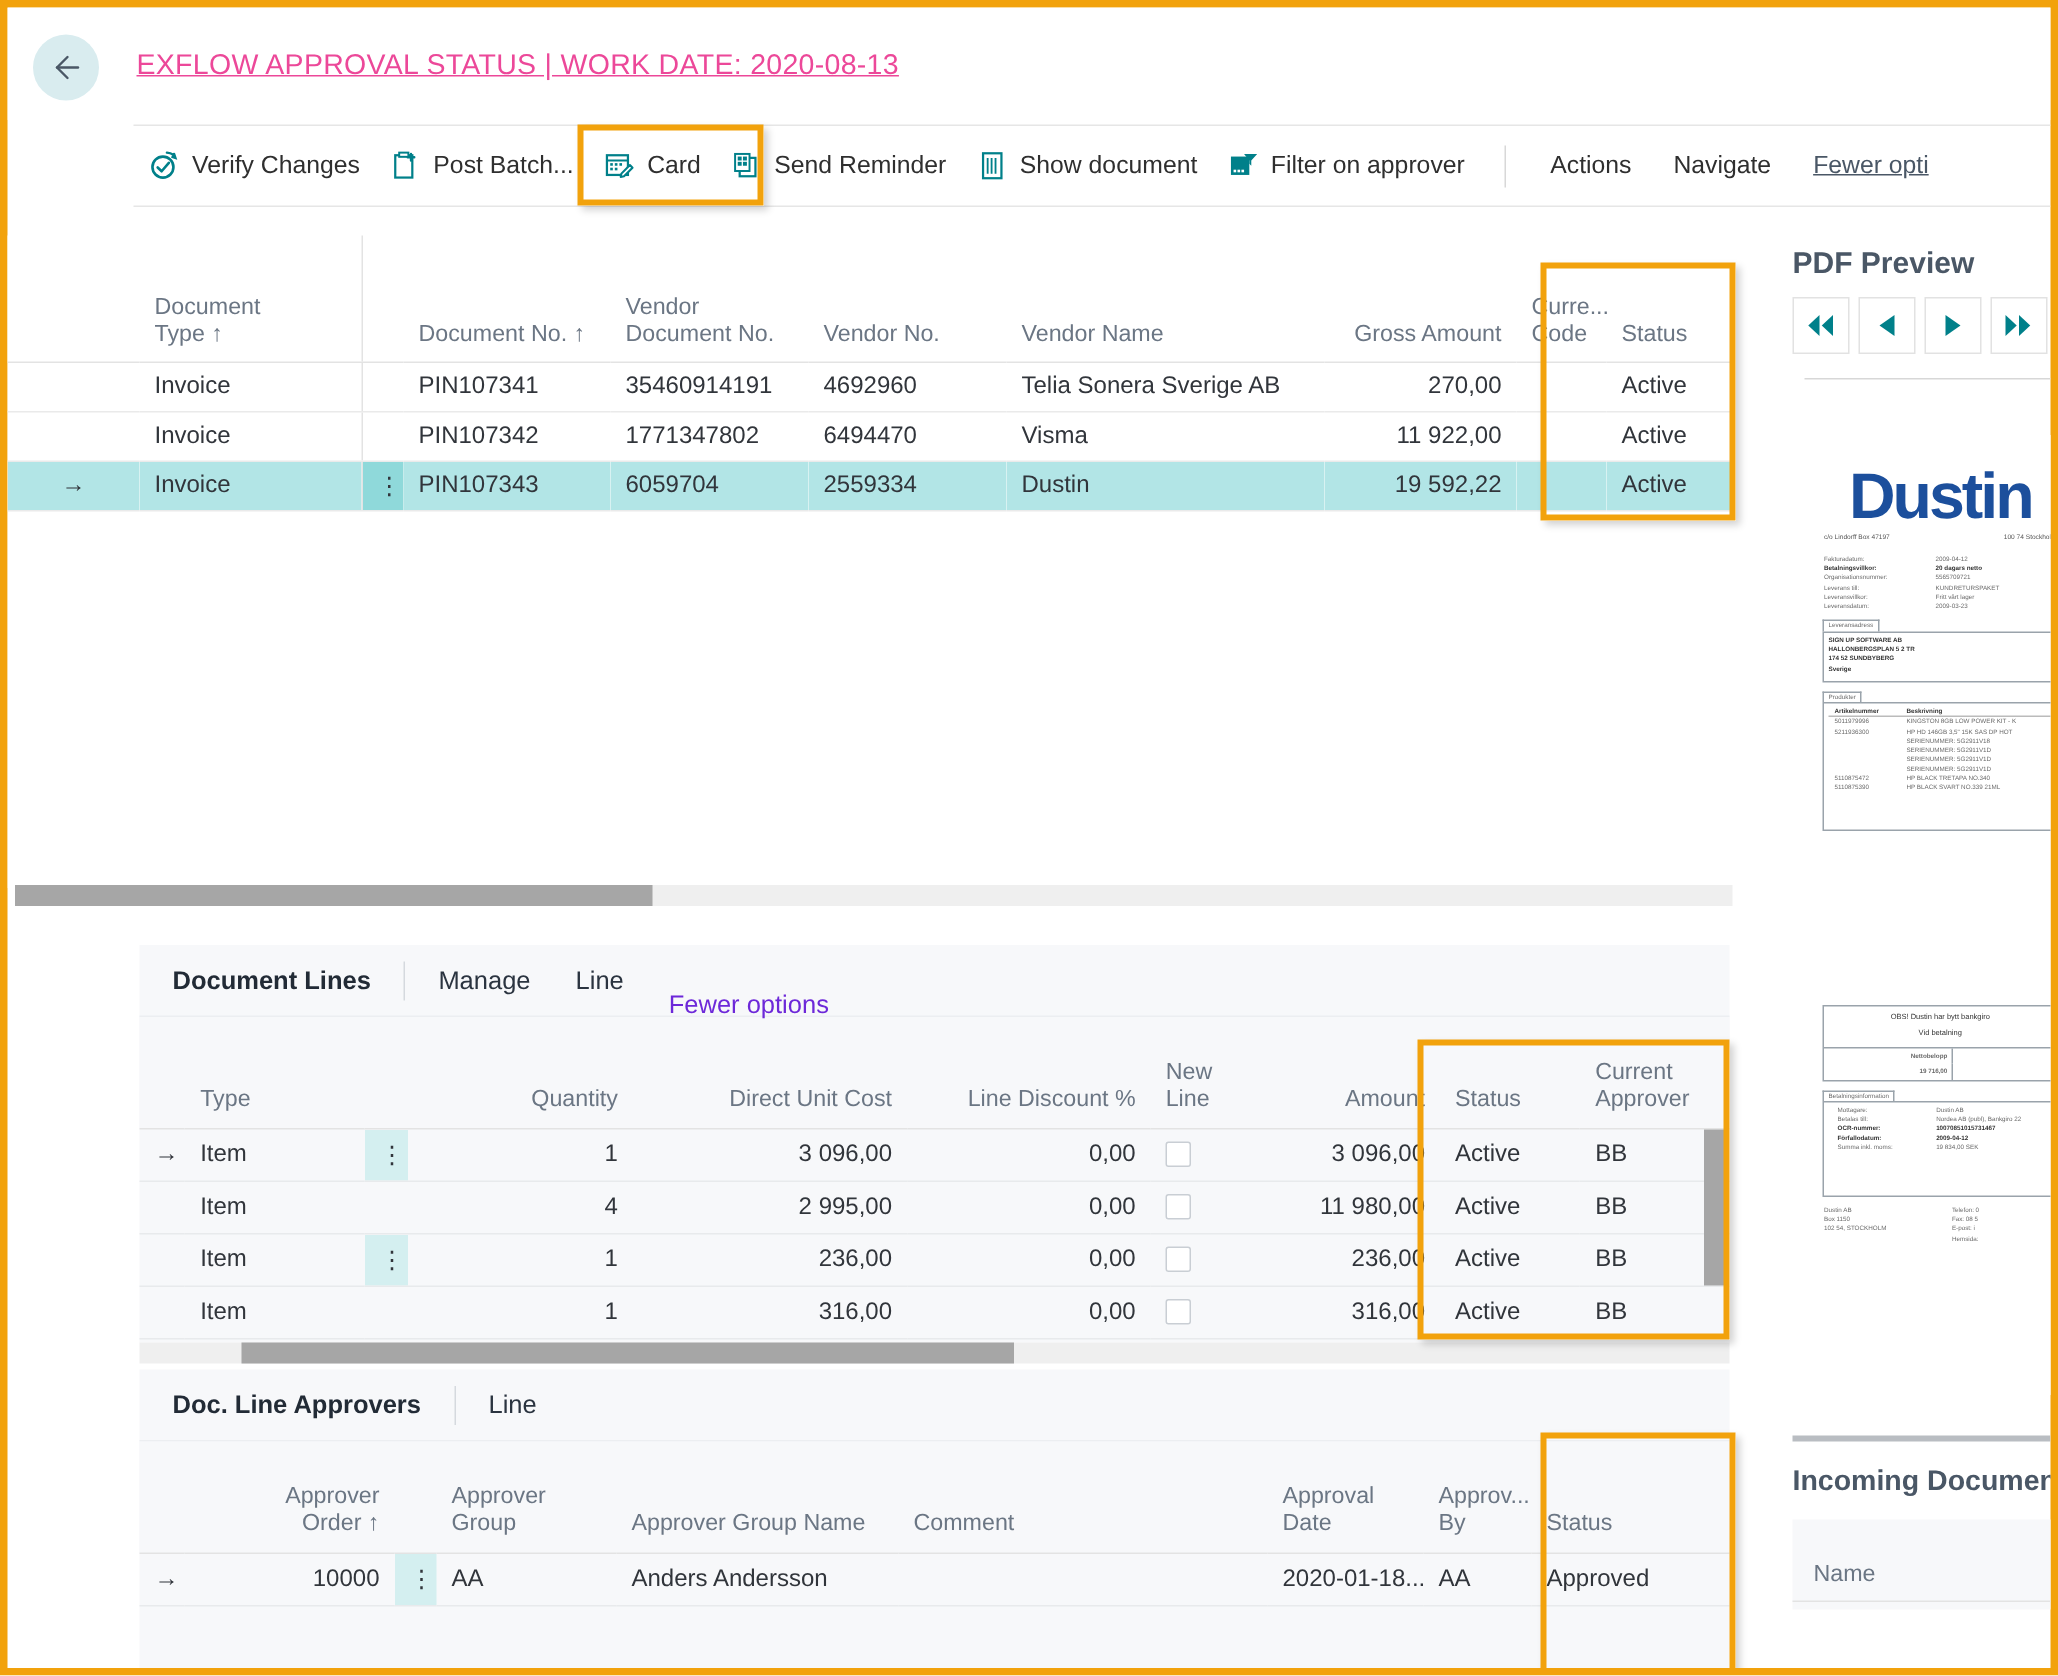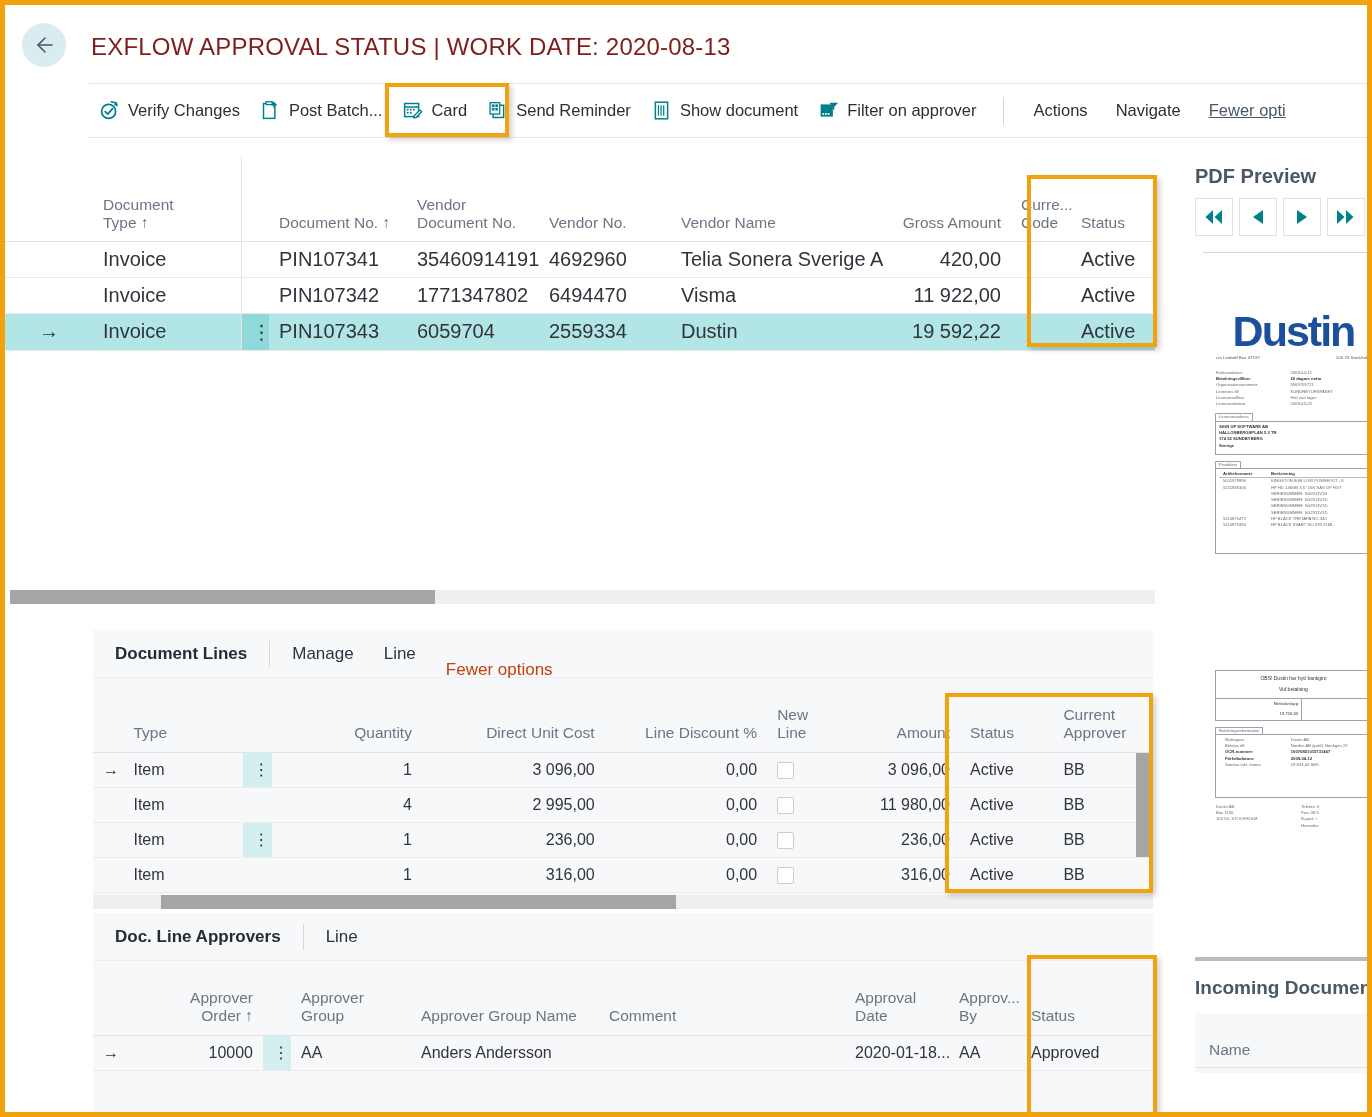--- a/index.html
+++ b/index.html
@@ -25,22 +25,23 @@
   .back-btn {
     position: absolute; left: 17px; top: 18px;
     width: 44px; height: 44px; border-radius: 50%;
     background: #d9ecef;
     display: flex; align-items: center; justify-content: center;
     cursor: pointer;
   }
   .back-btn svg { display:block; }
   .page-title {
     position: absolute; left: 86px; top: 28px;
-    font-size: 24px; color: #7f1d1d; letter-spacing: 0.2px;
+    font-size: 19px; color: #ec4899; letter-spacing: 0.2px;
     white-space: nowrap;
+    text-decoration: underline;
   }
 
   
   .ribbon {
     position: absolute; left: 84px; top: 78px; width: 1278px; height: 55px;
     border-top: 1px solid #e6e6e6;
     border-bottom: 1px solid #e6e6e6;
     display: flex; align-items: center;
   }
   .rb-item {
@@ -75,21 +76,21 @@
   table.g { width: 100%; border-collapse: collapse; table-layout: fixed; }
   table.g th {
     font-weight: normal; color: #6b7684; font-size: 15.5px;
     vertical-align: bottom; text-align: left;
     padding: 4px 10px 9px 10px; height: 84px;
     border-bottom: 1px solid #e3e3e3;
     background: #fff;
   }
   table.g th.rt { text-align: right; }
   table.g td {
-    font-size: 20px; color: #31353b; padding: 6px 10px; height: 33px;
+    font-size: 16px; color: #31353b; padding: 6px 10px; height: 33px;
     border-bottom: 1px solid #eaeaea;
     white-space: nowrap; overflow: hidden;
     background: #fff;
   }
   table.g td.rt { text-align: right; }
   .lnk { color: #0f6b72; }
   tr.sel td { background: #b2e5e6; }
   .rowarrow { color: #31353b; font-size: 17px; text-align:center; }
   td.dotcell { padding: 0; text-align: center; vertical-align: middle; }
   tr.sel td.dotcell { background: #8fd9da; }
@@ -105,21 +106,21 @@
   .card {
     position: absolute; background: #f7f8fa;
   }
   .card-hdrbar {
     display:flex; align-items:center; height: 48px; padding-left: 22px;
     font-size: 17px; border-bottom: 1px solid #eceef1;
   }
   .card-hdrbar .ttl { font-weight: bold; color: #222b36; margin-right: 22px; }
   .card-hdrbar .vsep { width:1px;height:26px;background:#d5d9de;margin-right:22px; }
   .card-hdrbar .act { color:#2b3440; margin-right: 30px; cursor:pointer; }
-  .card-hdrbar .act.f { color:#c2410c;margin-top:32px; }
+  .card-hdrbar .act.f { color:#6d28d9;margin-top:32px; }
 
   table.g2 { width: 100%; border-collapse: collapse; table-layout: fixed; }
   table.g2 th {
     font-weight: normal; color: #6b7684; font-size: 15.5px;
     vertical-align: bottom; text-align: left;
     padding: 4px 10px 10px 10px; height: 74px;
     border-bottom: 1px solid #e3e3e3; background: #f7f8fa;
   }
   table.g2 th.rt { text-align: right; }
   table.g2 td {
@@ -309,21 +310,21 @@
       </thead>
       <tbody>
         <tr>
           <td class="rowarrow"></td>
           <td>Invoice</td>
           <td class="dotcell vline"></td>
           <td class="lnk">PIN107341</td>
           <td>35460914191</td>
           <td class="lnk">4692960</td>
           <td>Telia Sonera Sverige AB</td>
-          <td class="rt">420,00</td>
+          <td class="rt">270,00</td>
           <td></td>
           <td>Active</td>
         </tr>
         <tr>
           <td class="rowarrow"></td>
           <td>Invoice</td>
           <td class="dotcell vline"></td>
           <td class="lnk">PIN107342</td>
           <td>1771347802</td>
           <td class="lnk">6494470</td>

